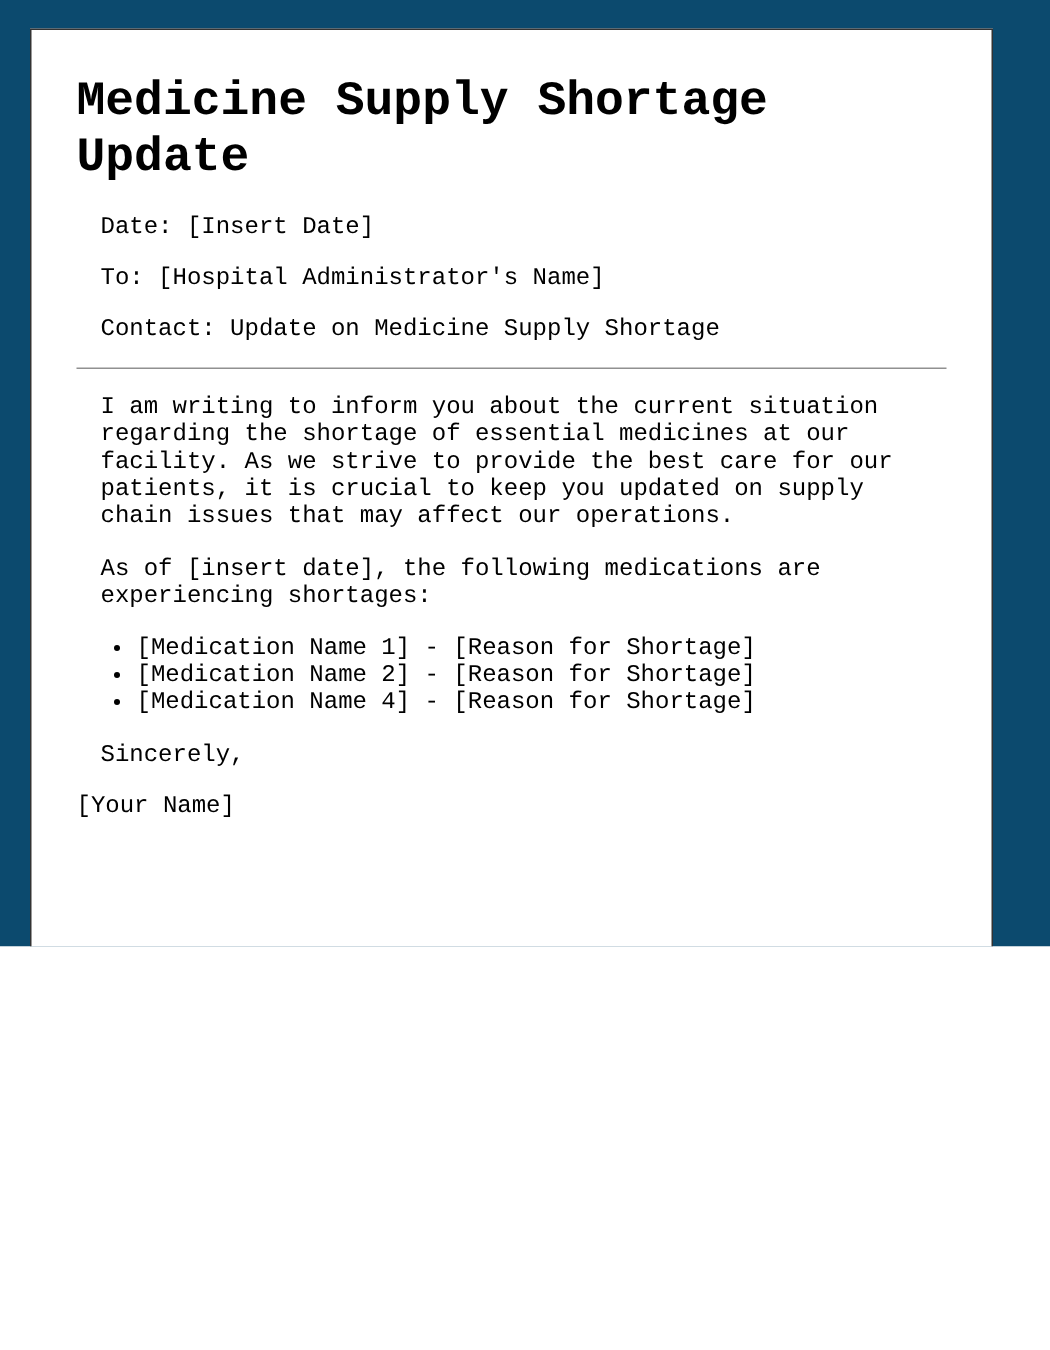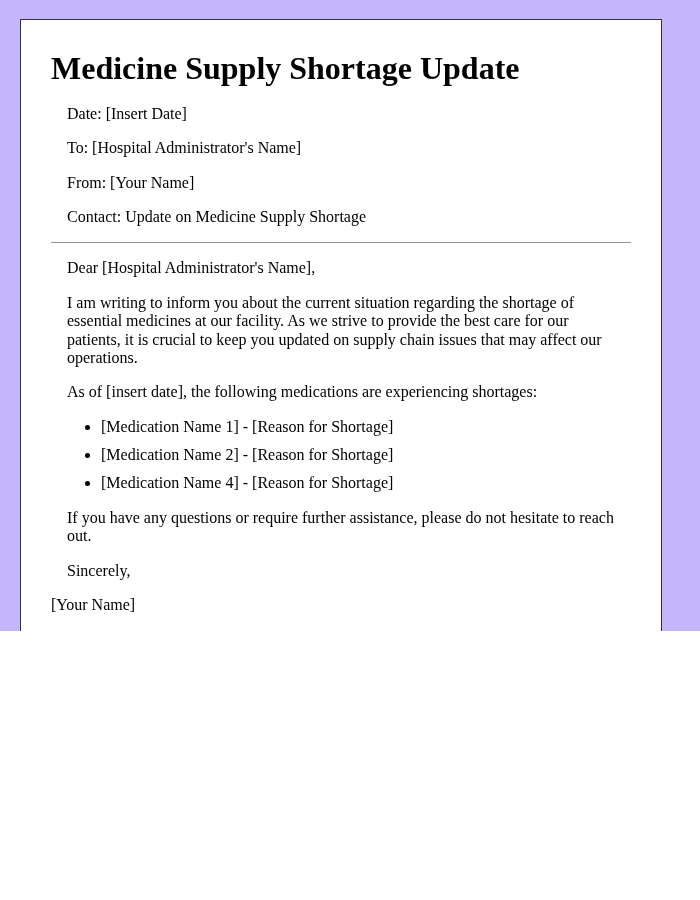--- a/index.html
+++ b/index.html
@@ -5,22 +5,22 @@
   * { box-sizing: border-box; }
   html, body {
     margin: 0;
     padding: 0;
     background: #ffffff;
   }
   .page {
     position: relative;
     width: 700px;
     height: 631px;
-    background: #c4b5fd;
-    font-family: Liberation Serif, serif;
+    background: #0c4a6e;
+    font-family: Liberation Mono, monospace;
     color: #000000;
     overflow: hidden;
   }
   .letter {
     position: absolute;
     left: 20px;
     top: 19px;
     width: 642px;
     height: 860px;
     border: 1px solid #333333;
@@ -44,60 +44,57 @@
     margin: 14px 0;
     height: 0;
   }
   ul.shortage-list {
     margin: 16px 0;
     padding-left: 40px;
     font-size: 16px;
     line-height: 1.15;
   }
   ul.shortage-list li {
-    margin: 10px;
+    margin: 0;
   }
   .signature-block {
     font-size: 16px;
     line-height: 1.15;
     margin: 16px 0;
   }
   .signature-block div {
     margin: 0;
   }
 </style>
 </head>
 <body>
 
 <div class="page">
   <div class="letter">
 
     <h1>Medicine Supply Shortage Update</h1>
 
     <p>Date: [Insert Date]</p>
     <p>To: [Hospital Administrator's Name]</p>
-    <p>From: [Your Name]</p>
     <p>Contact: Update on Medicine Supply Shortage</p>
 
     <hr class="divider">
 
-    <p>Dear [Hospital Administrator's Name],</p>
 
     <p>I am writing to inform you about the current situation regarding the shortage of essential medicines at our facility. As we strive to provide the best care for our patients, it is crucial to keep you updated on supply chain issues that may affect our operations.</p>
 
     <p>As of [insert date], the following medications are experiencing shortages:</p>
 
     <ul class="shortage-list">
       <li>[Medication Name 1] - [Reason for Shortage]</li>
       <li>[Medication Name 2] - [Reason for Shortage]</li>
       <li>[Medication Name 4] - [Reason for Shortage]</li>
     </ul>
 
 
-    <p>If you have any questions or require further assistance, please do not hesitate to reach out.</p>
 
 
     <p>Sincerely,</p>
 
     <div class="signature-block">
       <div>[Your Name]</div>
     </div>
 
   </div>
 </div>

